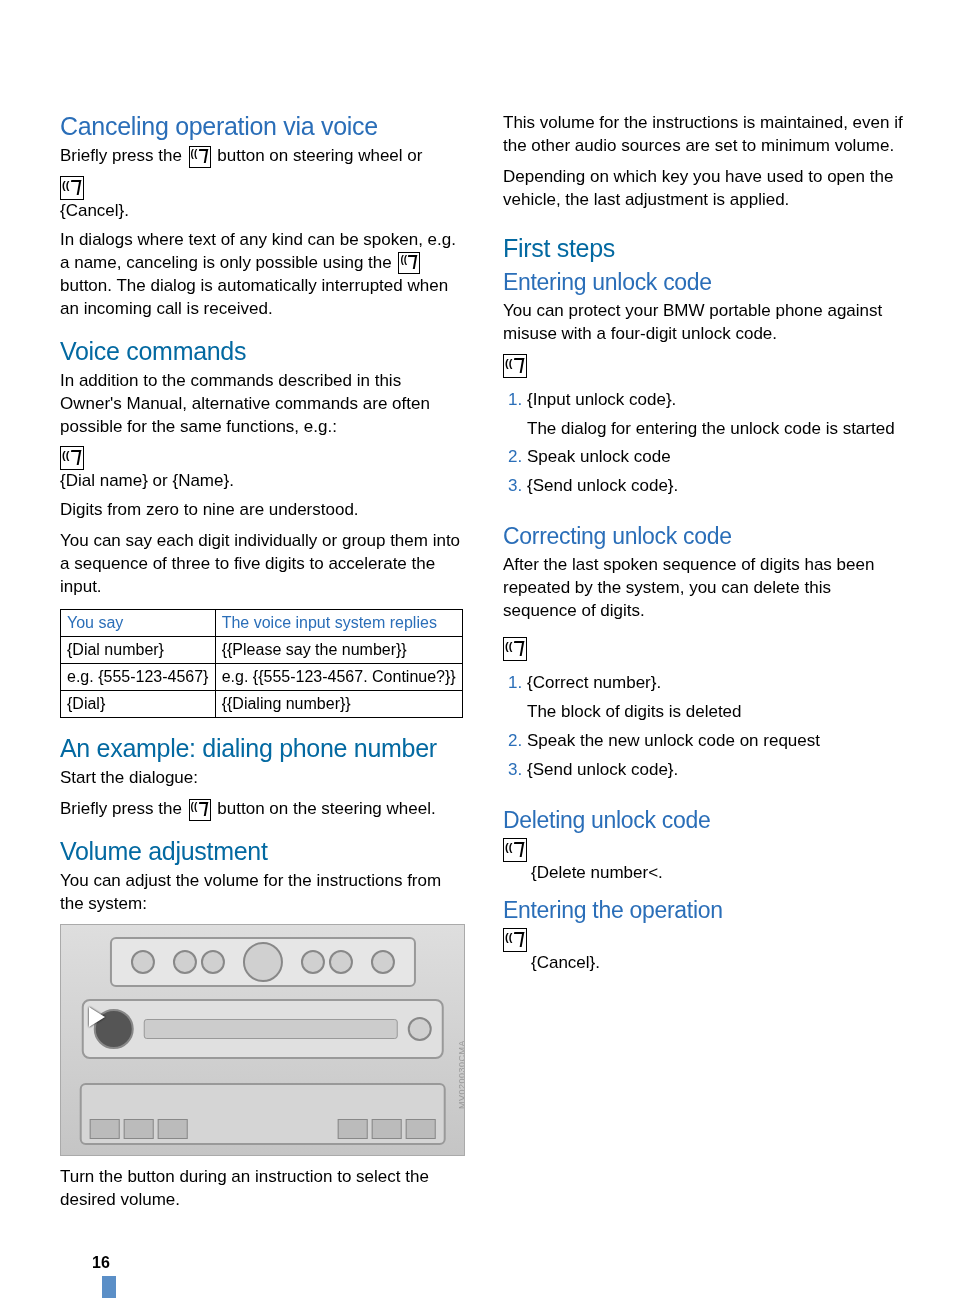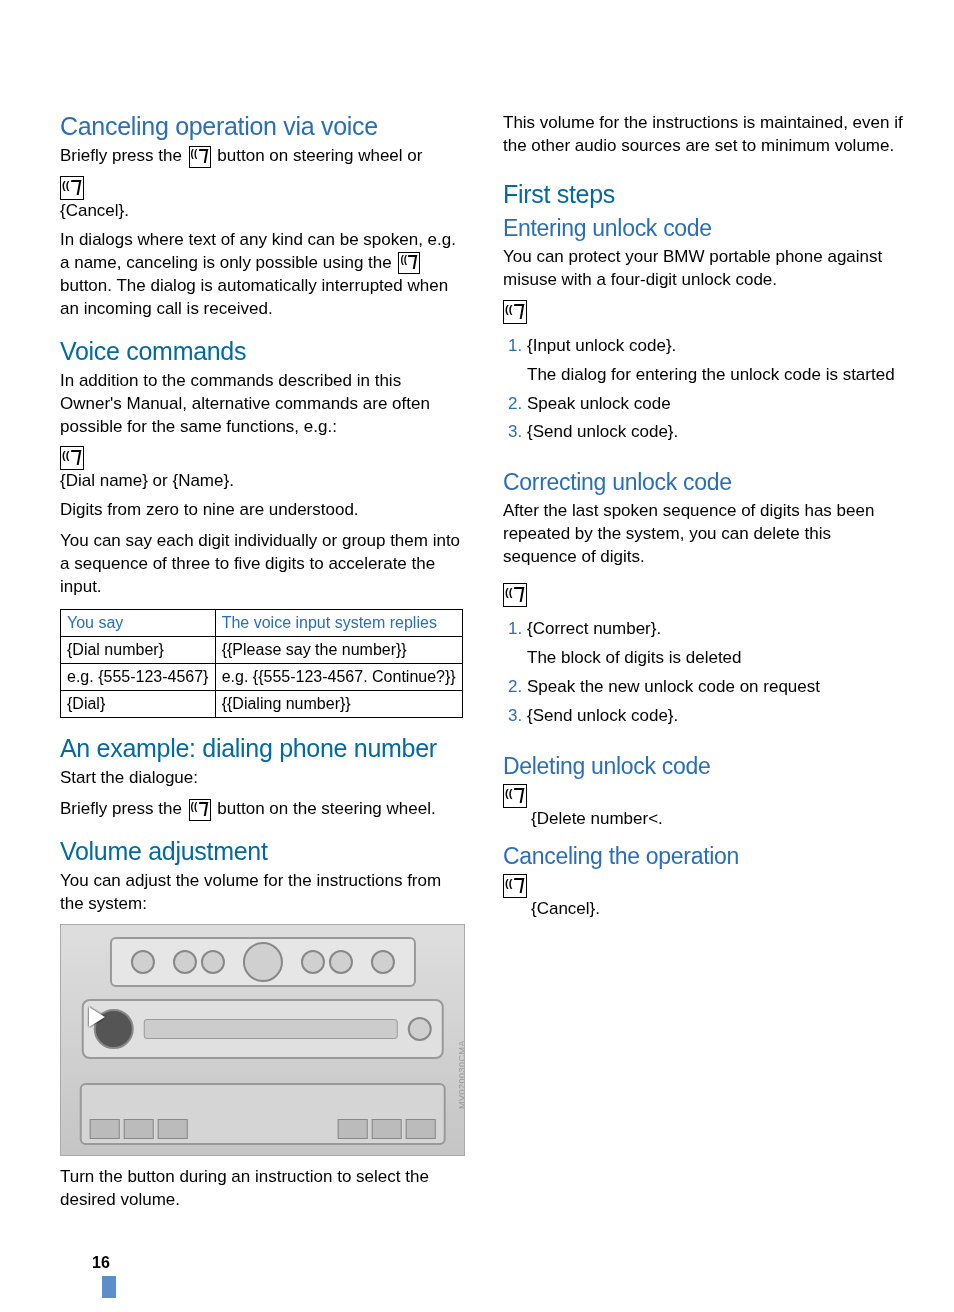--- a/index.html
+++ b/index.html
@@ -338,20 +338,21 @@
           </div>
       </div>
       <div class="side-label">MV020030CMA</div>
     </div>
 
     <p>Turn the button during an instruction to select the desired volume.</p>
   </div>
 
   <div class="col">
     <p>This volume for the instructions is maintained, even if the other audio sources are set to minimum volume.</p>
+    <p>Depending on which key you have used to open the vehicle, the last adjustment is applied.</p>
 
     <h3 class="blue-h" style="margin-top:22px">First steps</h3>
     <h4 class="blue-h" style="margin-top:6px">Entering unlock code</h4>
     <p>You can protect your BMW portable phone against misuse with a four-digit unlock code.</p>
 
     <div class="list-with-icon">
       <span class="voice-icon"></span>
       <div class="list-body">
         <ol class="blue-list">
           <li>
@@ -380,21 +381,21 @@
         </ol>
       </div>
     </div>
 
     <h4 class="blue-h">Deleting unlock code</h4>
     <div class="icon-row" style="margin-top:4px">
       <span class="voice-icon"></span>
       <span class="txt" style="padding-left:28px">{Delete number&lt;.</span>
     </div>
 
-    <h4 class="blue-h">Canceling the operation</h4>
+    <h4 class="blue-h">Entering the operation</h4>
     <div class="icon-row" style="margin-top:4px">
       <span class="voice-icon"></span>
       <span class="txt" style="padding-left:28px">{Cancel}.</span>
     </div>
   </div>
 </div>
 
 <div class="page-num">16</div>
 <div class="page-mark"></div>
 

